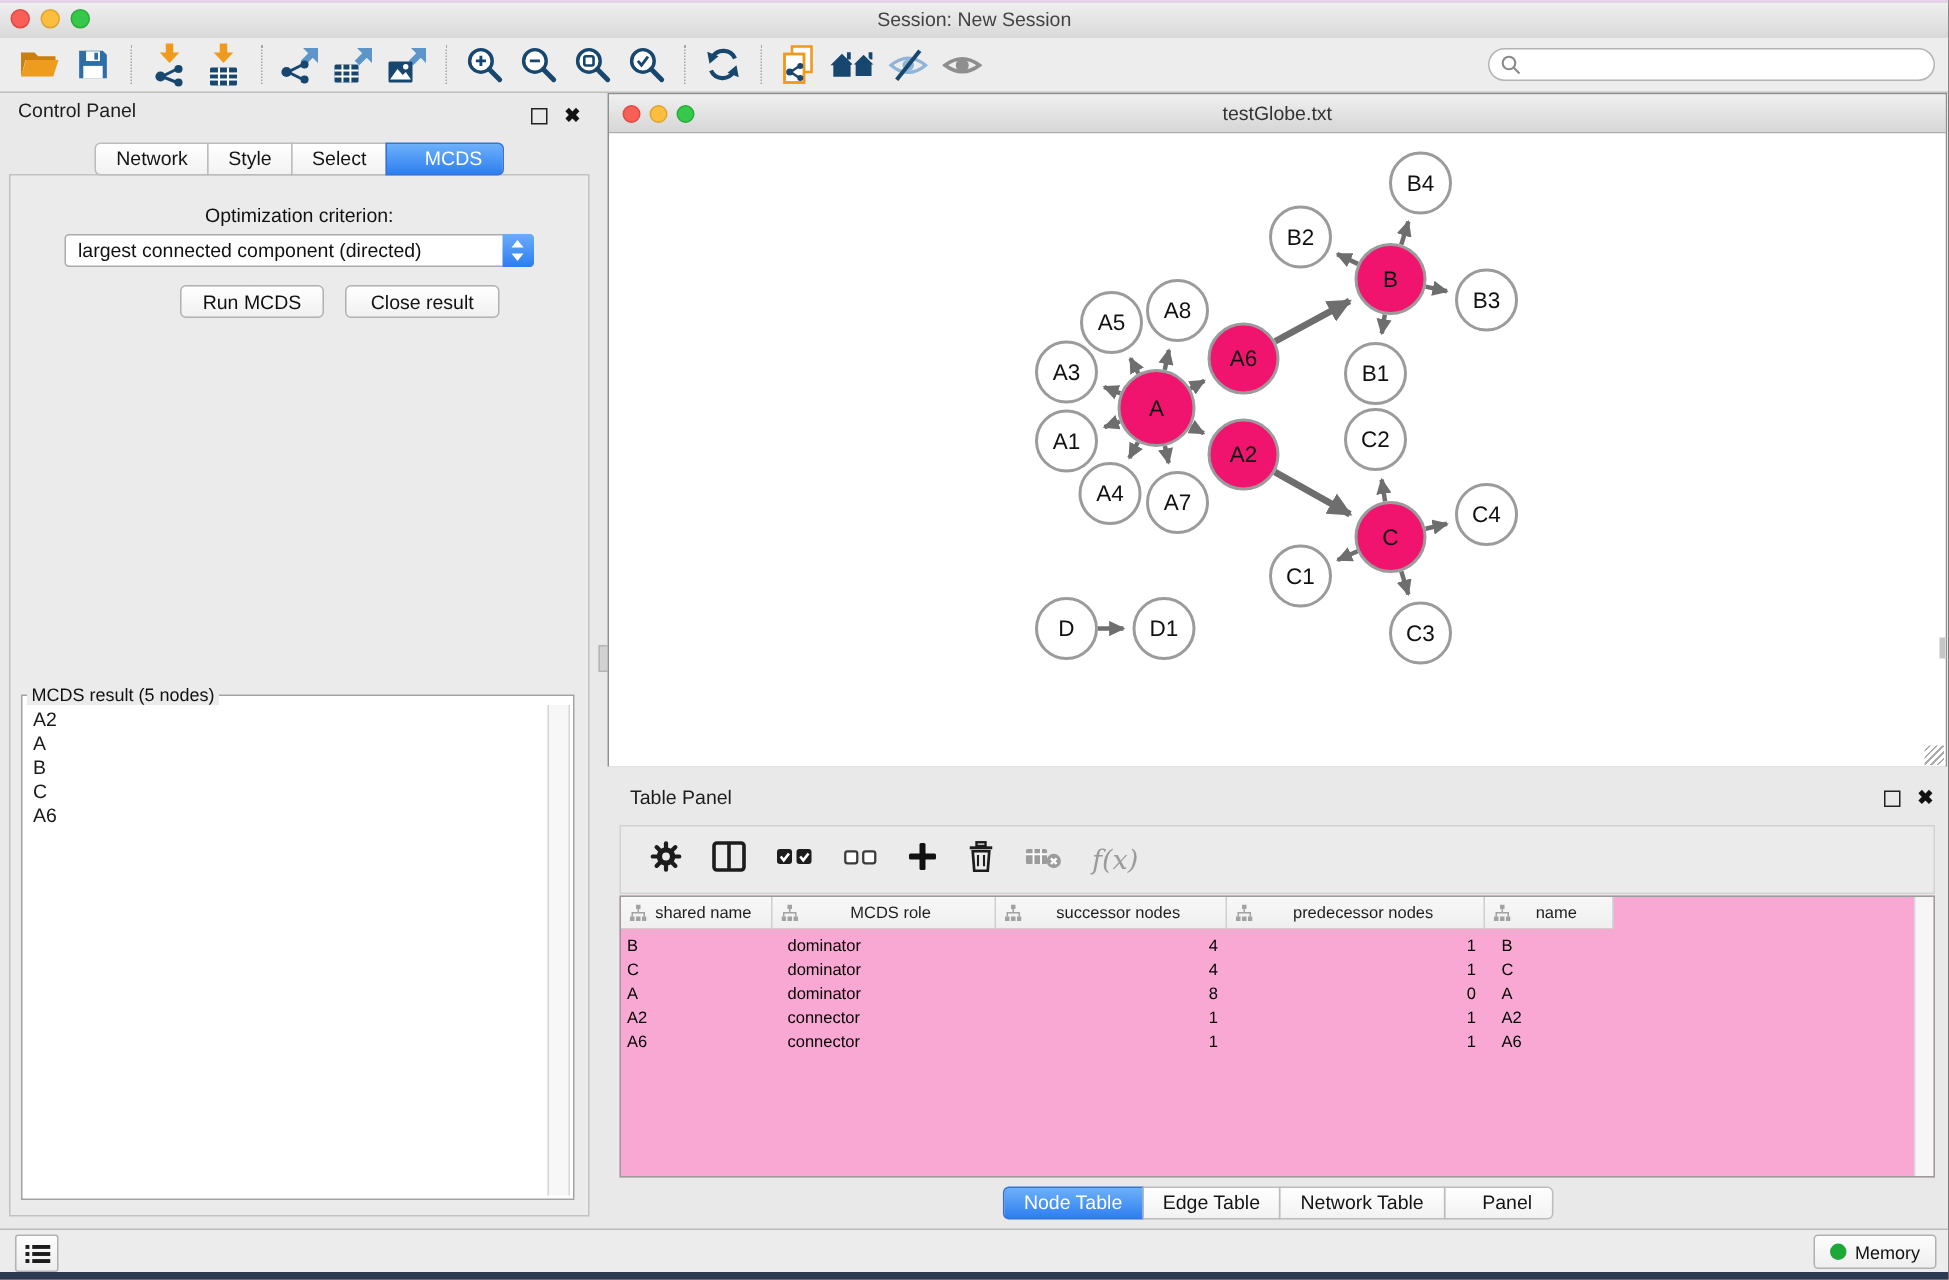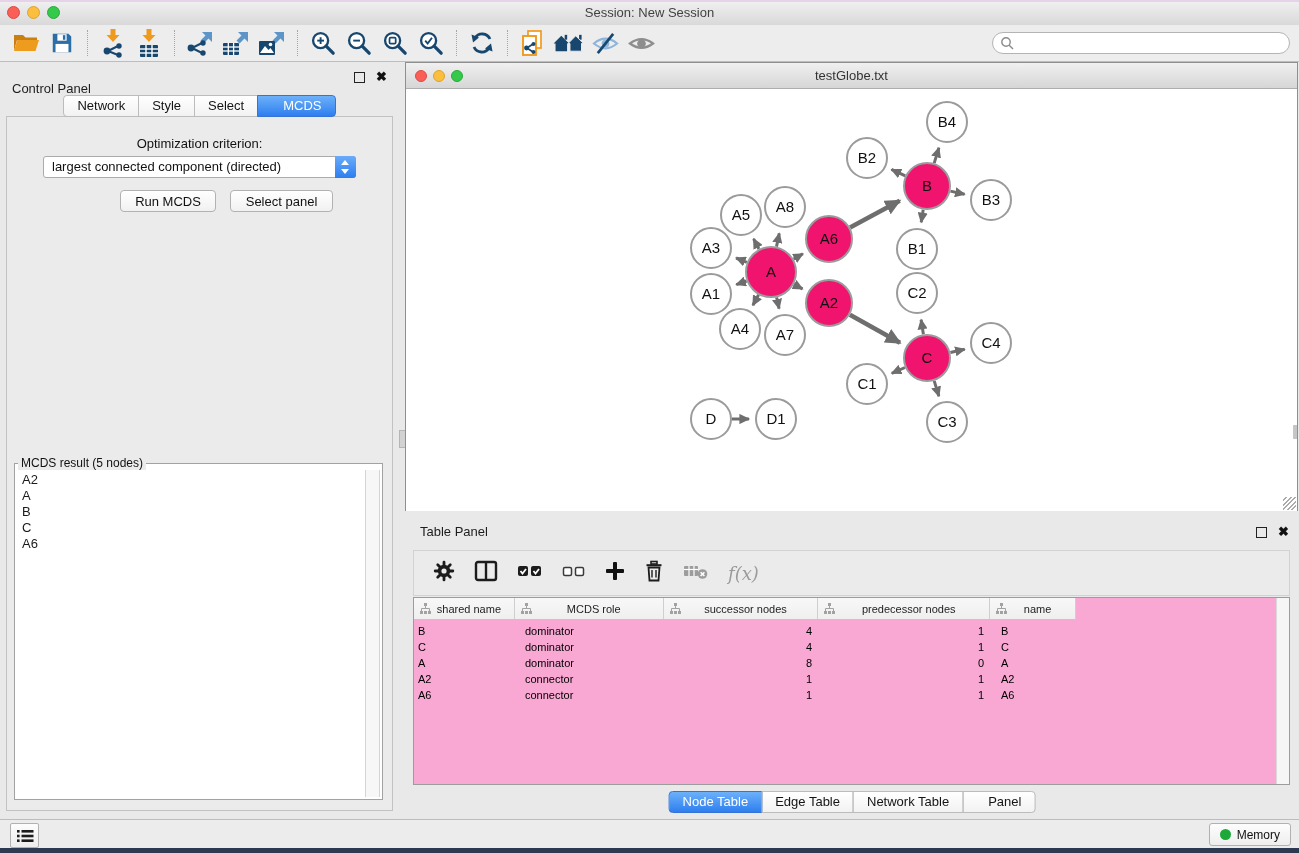--- a/index.html
+++ b/index.html
@@ -22,21 +22,21 @@
     border-bottom:1px solid #bdbdbd;display:flex;align-items:center;padding-left:8px;box-sizing:border-box;}
   .tbtn{height:32px;min-width:36px;display:flex;align-items:center;justify-content:center;}
   .tsep{width:0;height:26px;border-left:1px dotted #a6a6a6;margin:0 7px;}
   .searchbox{margin-left:auto;margin-right:9px;position:relative;}
   .searchbox input{width:262px;height:18px;border:1px solid #b4b4b4;border-radius:11px;
     padding:1px 8px 1px 26px;font-size:12px;outline:none;background:#fff;font-family:inherit;}
   .searchbox svg{position:absolute;left:8px;top:4px;}
 
   
   .control-panel{position:absolute;left:0;top:62px;width:399px;bottom:34px;}
-  .panel-title{position:absolute;left:12px;top:19px;font-size:13px;color:#1d1d1d;}
+  .panel-title{position:absolute;left:12px;top:4px;font-size:13px;color:#1d1d1d;}
   .panel-icons{position:absolute;right:12px;top:9px;display:flex;gap:11px;align-items:center;}
   .float-icon{width:9px;height:9px;border:1.5px solid #222;display:inline-block;}
   .close-icon{font-size:13px;font-weight:bold;color:#111;line-height:12px;}
   .cp-tabs{position:absolute;top:33px;left:0;right:0;display:flex;justify-content:center;z-index:2;}
   .seg-tab{height:20px;line-height:20px;padding:0 13px;background:linear-gradient(#ffffff,#f2f2f2);
     border:1px solid #bcbcbc;margin-left:-1px;font-size:13px;color:#141414;cursor:default;}
   .seg-tab:first-child{border-radius:4px 0 0 4px;margin-left:0;}
   .seg-tab:last-child{border-radius:0 4px 4px 0;padding-left:25px;}
   .seg-tab.active{background:linear-gradient(#6db1fa,#2e7ef0);color:#fff;border-color:#3574d4;}
   .cp-box{position:absolute;top:54px;left:6px;right:6px;bottom:8px;border:1px solid #c2c2c2;background:#ebebeb;}
@@ -296,21 +296,21 @@
     <div class="cp-box"></div>
     <div class="opt-label">Optimization criterion:</div>
     <div class="opt-select">
       <div class="sel-text">largest connected component (directed)</div>
       <div class="sel-stepper">
           <span class="up"></span>
           <span class="down"></span>
         </div>
     </div>
     <div class="cp-btn btn-run">Run MCDS</div>
-    <div class="cp-btn btn-close">Select panel</div>
+    <div class="cp-btn btn-close">Close result</div>
     <fieldset class="result-fieldset">
       <legend>MCDS result (5 nodes)</legend>
       <div class="result-list">
           <div class="result-item">A2</div>
           <div class="result-item">A</div>
           <div class="result-item">B</div>
           <div class="result-item">C</div>
           <div class="result-item">A6</div>
         </div>
       <div class="result-scroll"></div>

